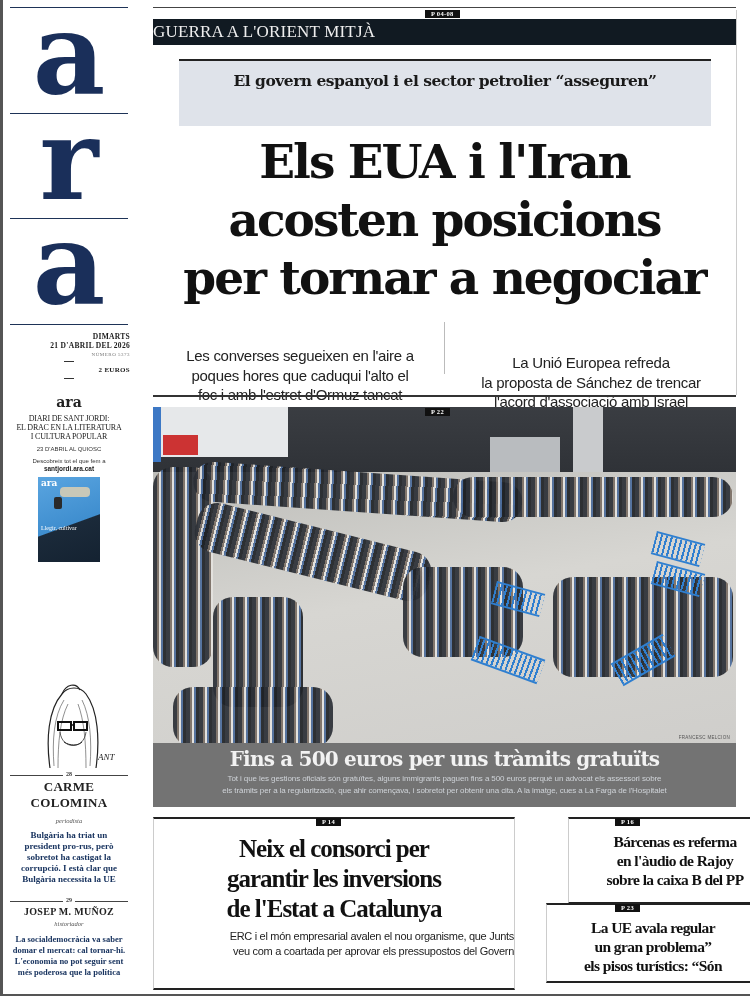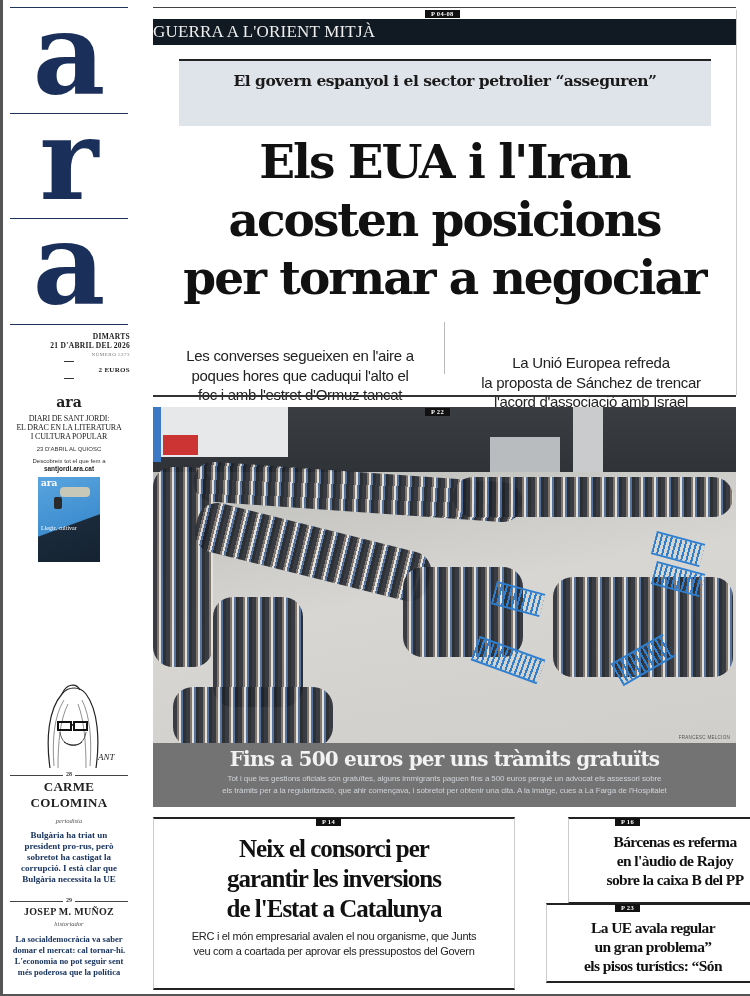--- a/index.html
+++ b/index.html
@@ -61,21 +61,21 @@
   .ph-crowd { position: absolute; border-radius: 20px; background: repeating-linear-gradient(90deg, #2b2f36 0px, #2b2f36 4px, #7a6e64 4px, #7a6e64 6px, #e5e3df 6px, #e5e3df 8px, #4b6b9a 8px, #4b6b9a 10px, #1f2226 10px, #1f2226 13px); opacity: 0.92; }
   .ph-fence { position: absolute; background: repeating-linear-gradient(90deg, #2f7fd0 0px, #2f7fd0 2px, transparent 2px, transparent 5px); border-top: 2px solid #2f7fd0; border-bottom: 2px solid #2f7fd0; }
   .photo-credit { position: absolute; right: 6px; bottom: 3px; font-family: "Liberation Sans", sans-serif; font-size: 4.5px; color: #555; letter-spacing: 0.3px; }
   .caption-box { position: absolute; left: 153px; top: 743px; width: 583px; height: 64px; background: #737373; text-align: center; }
   .caption-title { font-family: "DejaVu Serif", serif; font-weight: bold; font-size: 20px; line-height: 24px; color: #f2f2f2; margin-top: 4px; letter-spacing: -0.8px; }
   .caption-text { font-family: "Liberation Sans", sans-serif; font-size: 8px; line-height: 12px; color: #cfd3d8; padding: 2px 8px 0; letter-spacing: -0.1px; }
 
   
   .story { position: absolute; border-top: 2px solid #222; border-bottom: 2px solid #222; border-left: 1px solid #ccc; border-right: 1px solid #ccc; text-align: center; }
   .story-head { font-family: Liberation Serif, serif; font-weight: bold; color: #111; }
-  .story-deck { font-family: "Liberation Sans", sans-serif; color: #222; }
+  .story-deck { font-family: "Liberation Sans", sans-serif; color: #222; text-align: right; }
 </style>
 </head>
 <body>
 
 <div class="frame"></div>
 
 <div class="left">
   <div class="logo-rule" style="top:7px"></div>
   <div class="logo-letter" style="top:-2px;font-size:112px;">a</div>
   <div class="logo-rule" style="top:113px"></div>

